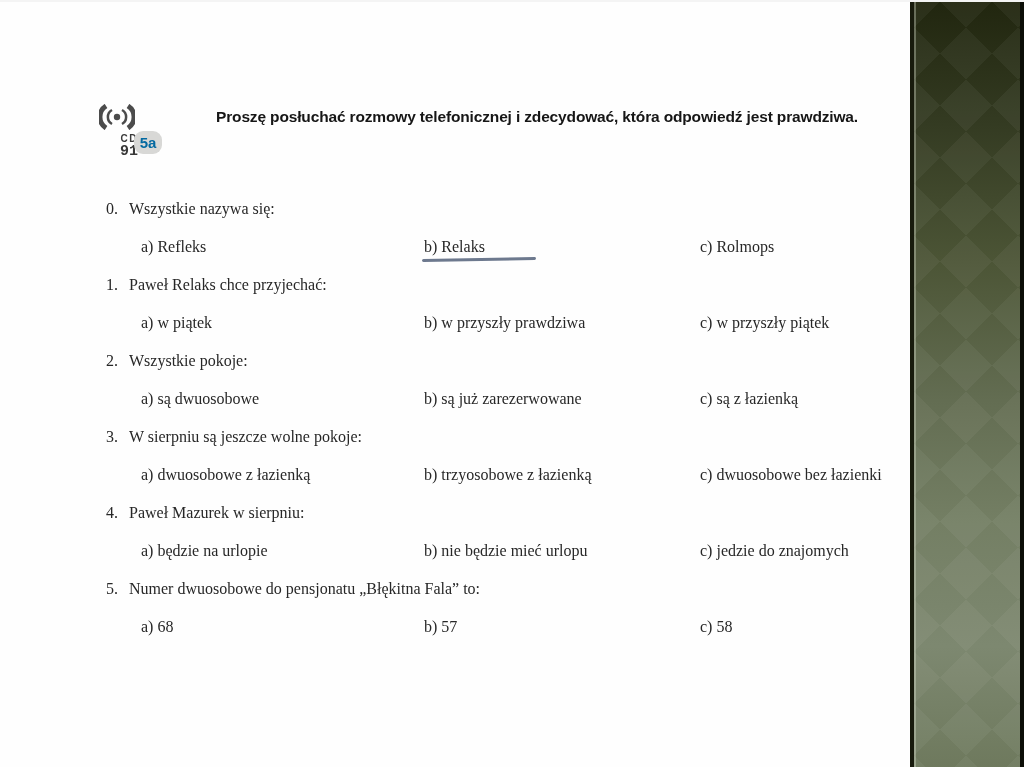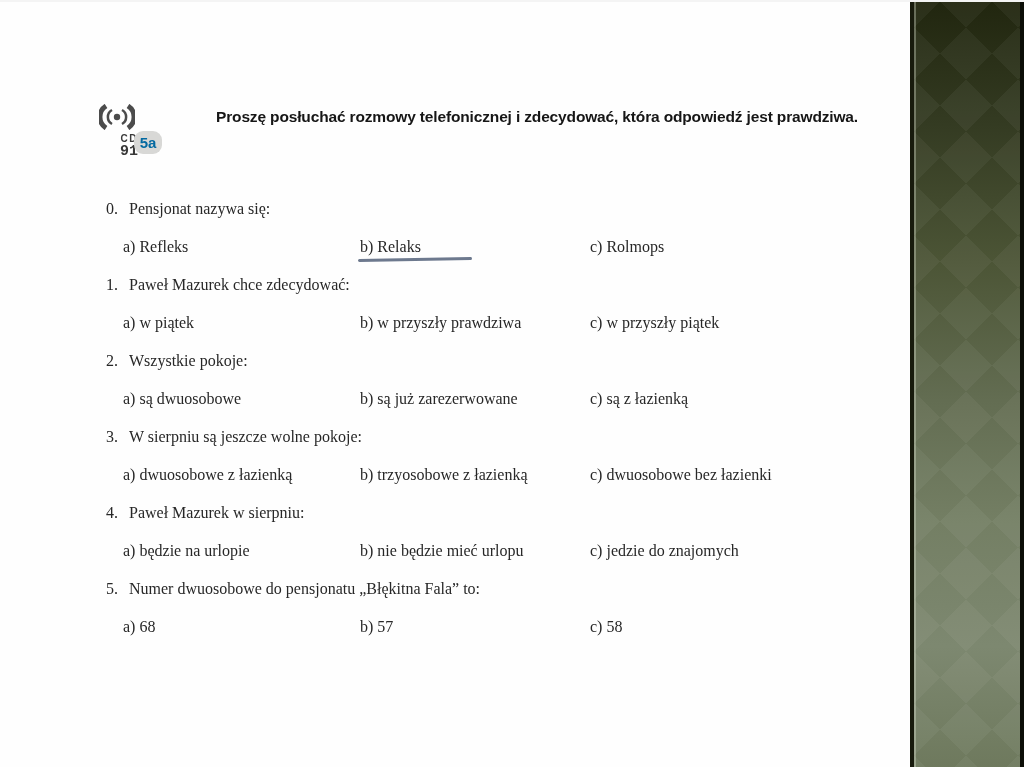--- a/index.html
+++ b/index.html
@@ -39,21 +39,21 @@
     font-family:"Liberation Sans",sans-serif;font-weight:bold;font-size:15.5px;
     letter-spacing:-0.15px;color:#161616;margin-left:44px;
   }
   
   .questions{position:absolute;left:106px;top:197px;width:730px;font-size:16px;color:#272727;}
   .stem-row{display:flex;height:20px;margin-bottom:18px;line-height:20px;}
   .q-num{width:16px;flex:0 0 16px;}
   .q-stem{margin-left:7px;white-space:nowrap;}
   .options-row{
     display:grid;grid-template-columns:237px 230px auto;
-    margin-left:17px;height:20px;margin-bottom:18px;line-height:20px;
+    margin-left:35px;height:20px;margin-bottom:18px;line-height:20px;gap:46px;
   }
   .option{position:relative;white-space:nowrap;}
   .u-mark{
     position:absolute;left:-2px;top:21px;width:114px;height:3px;
     background:#53617a;opacity:.85;border-radius:2px;transform:rotate(-1.1deg);
   }
 </style>
 </head>
 <body>
 
@@ -76,33 +76,33 @@
 
     <div class="badge">5a</div>
 
     <div class="instruction">Proszę posłuchać rozmowy telefonicznej i zdecydować, która odpowiedź jest prawdziwa.</div>
 
     <div class="questions">
 
       <div class="question">
         <div class="stem-row">
           <span class="q-num">0.</span>
-          <span class="q-stem">Pensjonat nazywa się:</span>
+          <span class="q-stem">Wszystkie nazywa się:</span>
         </div>
         <div class="options-row">
           <span class="option">a) Refleks</span>
           <span class="option">b) Relaks<span class="u-mark"></span></span>
           <span class="option">c) Rolmops</span>
         </div>
       </div>
 
       <div class="question">
         <div class="stem-row">
           <span class="q-num">1.</span>
-          <span class="q-stem">Paweł Mazurek chce zdecydować:</span>
+          <span class="q-stem">Paweł Relaks chce przyjechać:</span>
         </div>
         <div class="options-row">
           <span class="option">a) w piątek</span>
           <span class="option">b) w przyszły prawdziwa</span>
           <span class="option">c) w przyszły piątek</span>
         </div>
       </div>
 
       <div class="question">
         <div class="stem-row">

